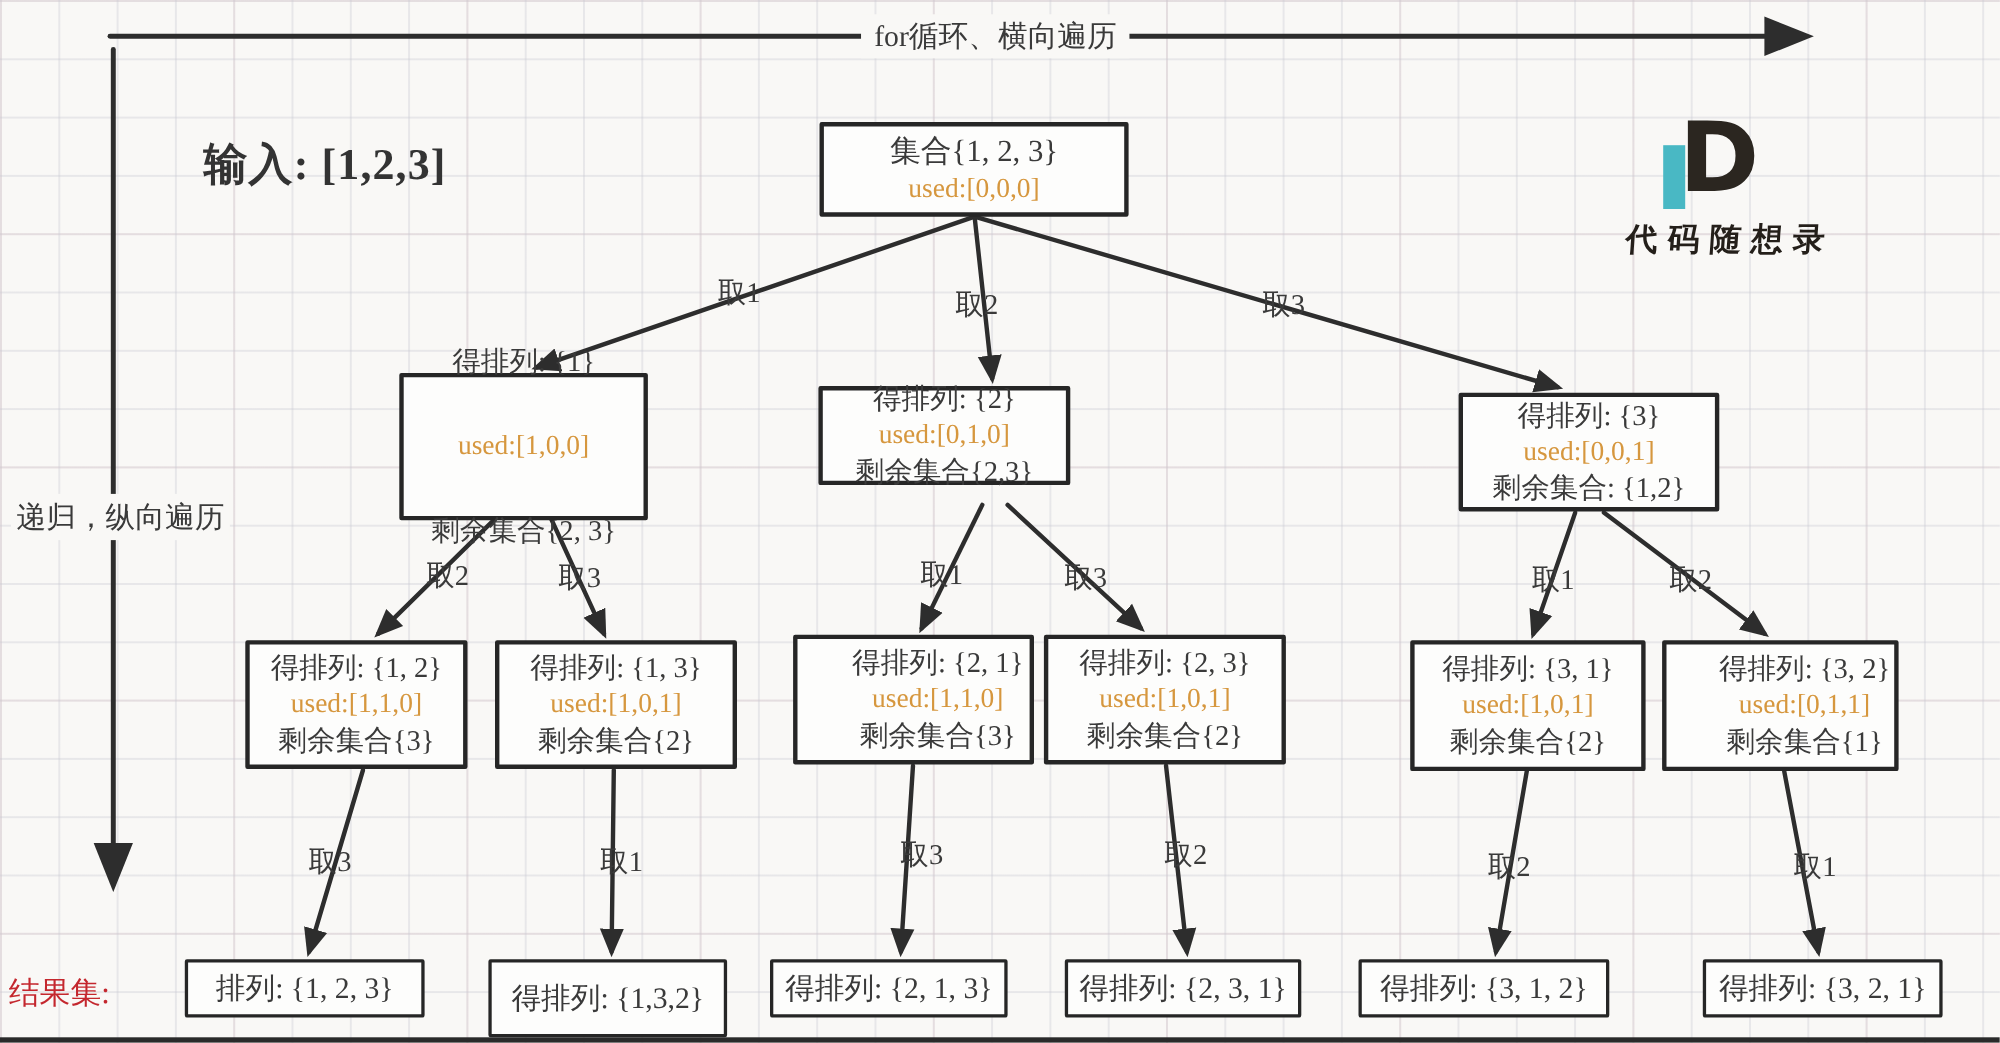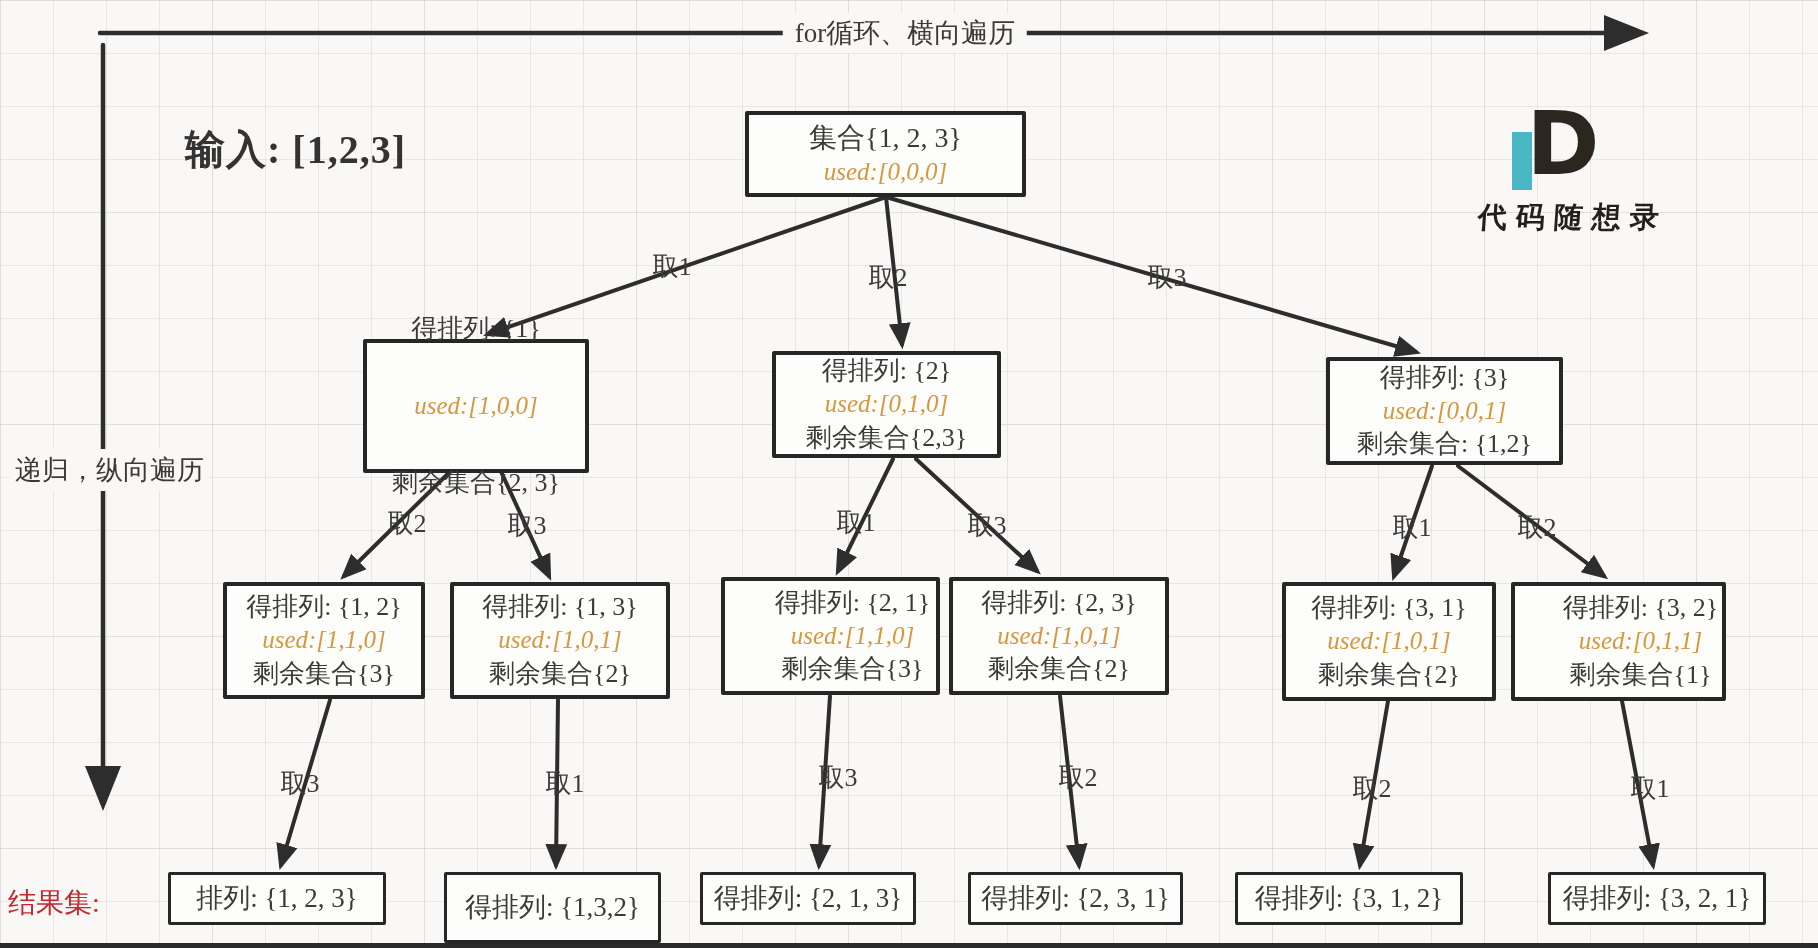--- a/index.html
+++ b/index.html
@@ -24,21 +24,21 @@
   svg.edges line{stroke:var(--ink); stroke-width:4; stroke-linecap:round;}
   svg.edges line.axis{stroke-width:4.5;}
   #ah path, #ahBig path{fill:var(--ink);}
 
   .node{
     position:absolute; z-index:2;
     background:#fdfdfc; border:4px solid #262626; border-radius:2px;
     display:flex; flex-direction:column; align-items:center; justify-content:center;
     text-align:center; line-height:1.3; font-size:26px; color:#3a3a3a;
   }
-  .node .used{color:var(--used_orange); font-size:25px;font-style:italic;}
+  .node .used{color:var(--used_orange); font-size:25px;}
   .node.root{font-size:28px;}
   .node.leaf{border-width:3px; font-size:27px; justify-content:center;}
 
   .elabel{
     position:absolute; z-index:3; transform:translate(-50%,-50%);
     font-size:26px; color:#3a3a3a; padding:0 3px; white-space:nowrap;
   }
   .axis-label{
     position:absolute; z-index:3; background:var(--paper);
     font-size:27px; color:#3a3a3a; white-space:nowrap;
@@ -120,21 +120,21 @@
 <div class="node root" style="left:745px;top:111px;width:281px;height:86px;">
   <div>集合{1, 2, 3}</div>
   <div class="used">used:[0,0,0]</div>
 </div>
 
 <div class="node" style="left:363px;top:339px;width:226px;height:134px;gap:44px;">
   <div>得排列: {1}</div>
   <div class="used">used:[1,0,0]</div>
   <div>剩余集合{2, 3}</div>
 </div>
-<div class="node" style="left:772px;top:351px;width:229px;height:107px;">
+<div class="node" style="left:744px;top:351px;width:229px;height:90px;">
   <div>得排列: {2}</div>
   <div class="used">used:[0,1,0]</div>
   <div>剩余集合{2,3}</div>
 </div>
 <div class="node" style="left:1326px;top:357px;width:237px;height:108px;">
   <div>得排列: {3}</div>
   <div class="used">used:[0,0,1]</div>
   <div>剩余集合: {1,2}</div>
 </div>
 

